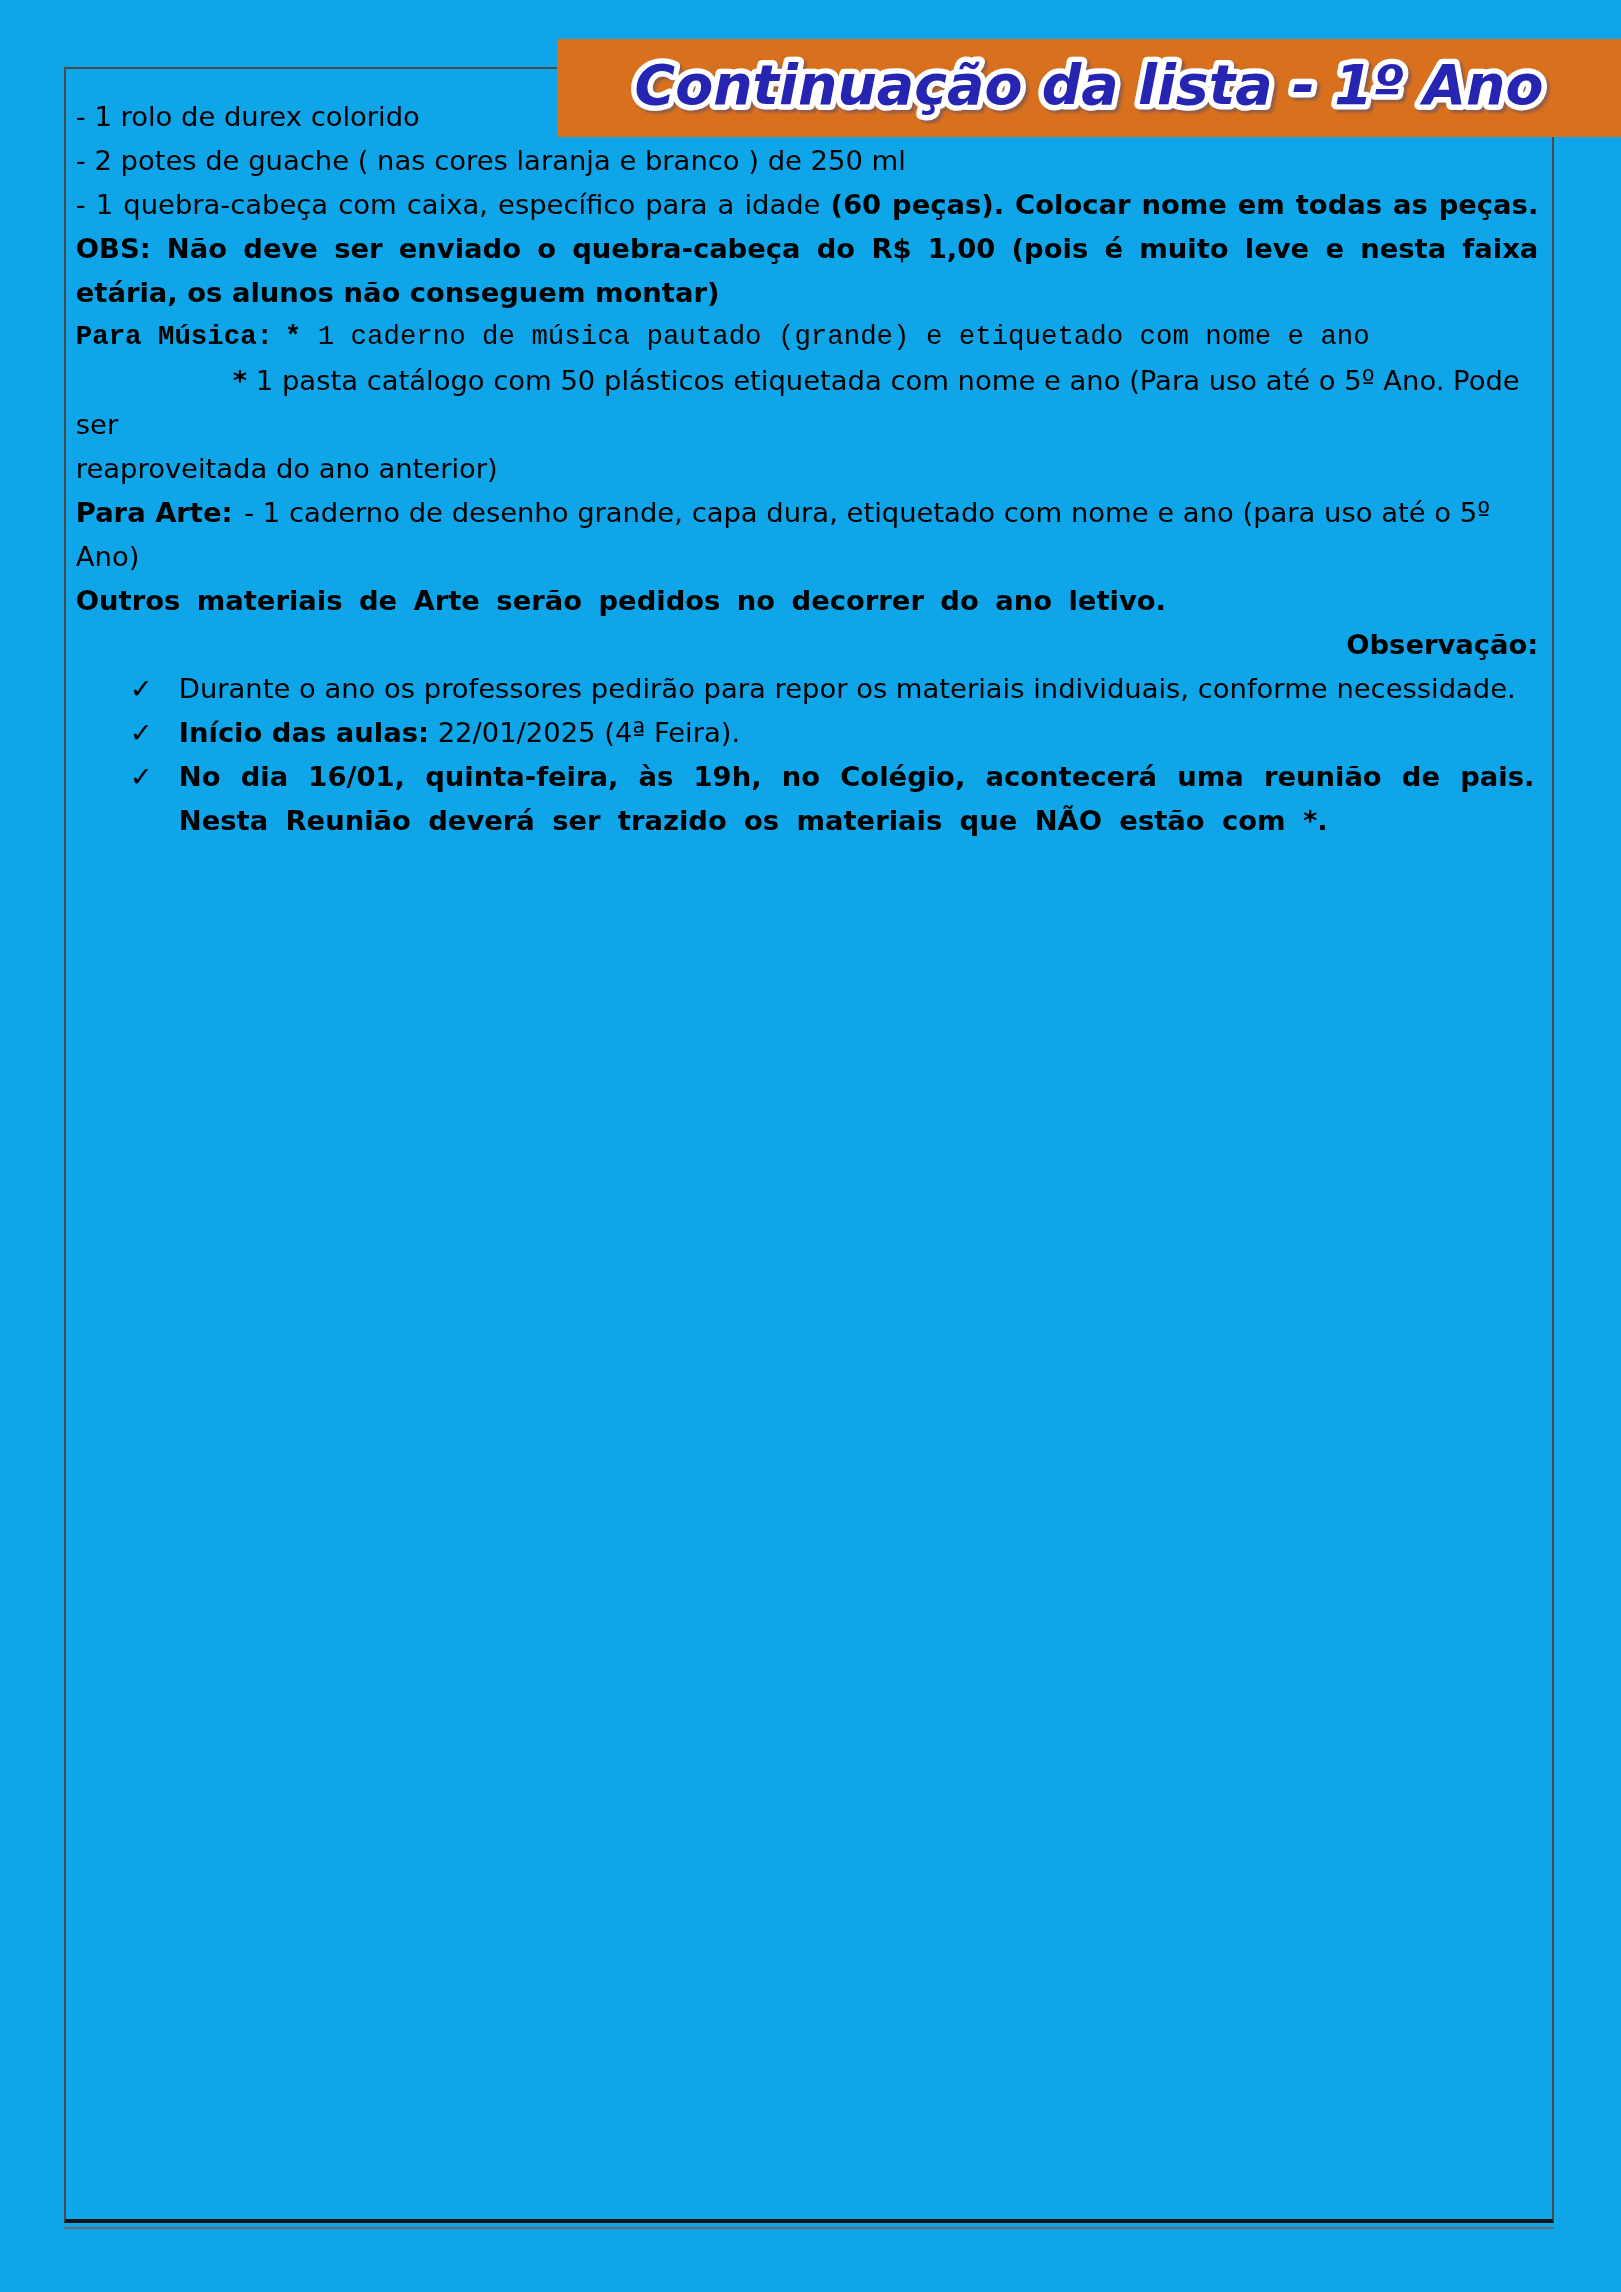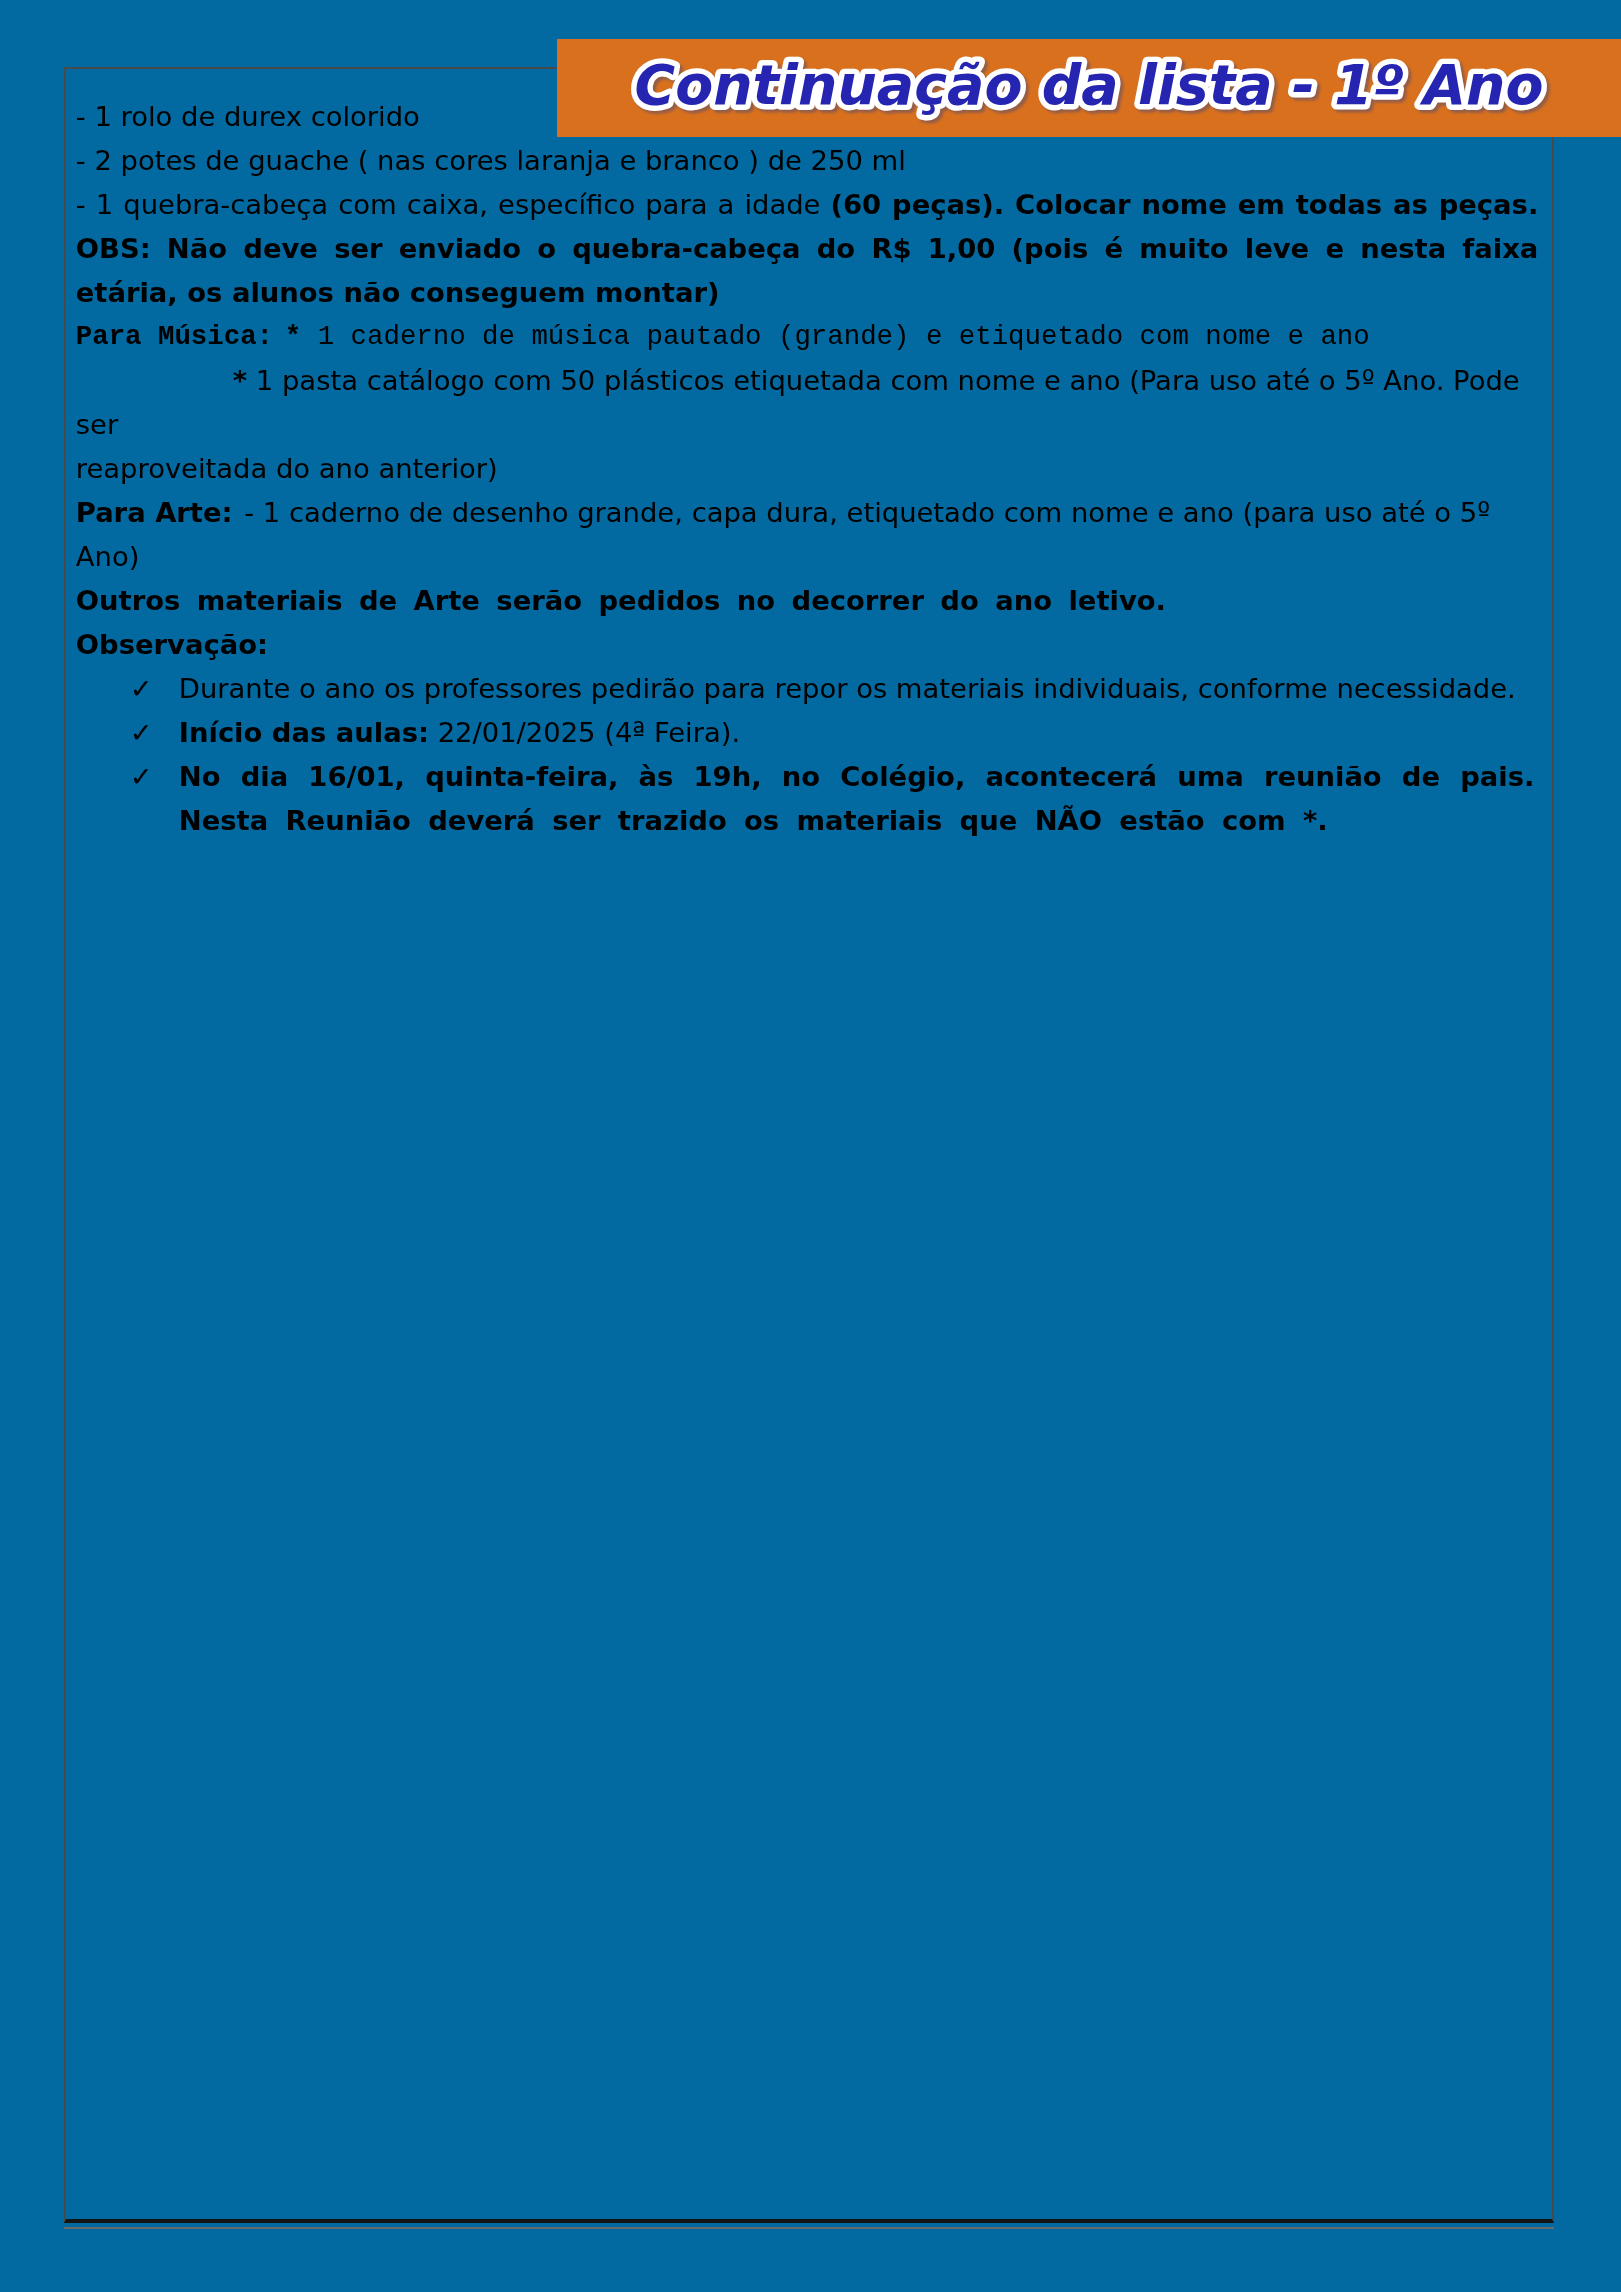--- a/index.html
+++ b/index.html
@@ -1,19 +1,19 @@
 <!DOCTYPE html>
 <html><head>
 <meta charset="utf-8">
 <style>
   html,body{margin:0;padding:0;background:#ffffff;}
   .page{
     position:relative;
     width:1621px;height:2293px;
-    background:#0369a1;
+    background:#0ea5e9;
     overflow:hidden;
     font-family:"DejaVu Sans","Liberation Sans",sans-serif;
     color:#000000;
   }
   .content-box{
     position:absolute;
     left:64px;top:67px;
     width:1490px;height:2156px;
     box-sizing:border-box;
     border:2px solid #4a4a4a;
@@ -30,21 +30,21 @@
   .content-box p{margin:0;}
   .item1{margin-top:7.8px;}
   .item2{margin-top:31px;}
   .item3{margin-top:11.8px;}
   .para-puzzle{margin-top:27.4px;text-align:justify;}
   .music-line1{margin-top:77px;font-family:Liberation Mono, monospace;}
   .music-line2{margin-top:20.6px;text-indent:157px;}
   .music-line3{margin-top:29px;margin-left:169px;}
   .arte-line{margin-top:24.5px;}
   .arte-note{margin-top:28px;margin-left:147px;word-spacing:6.9px;}
-  .obs-label{margin-top:239px;margin-left:17.6px;}
+  .obs-label{margin-top:239px;margin-left:17.6px;text-align:right;}
   .bullets{margin-left:54px;}
   .bullet{display:flex;align-items:flex-start;}
   .check{flex:0 0 49px;font-size:27.4px;}
   .btext{flex:1;padding-right:3.9px;}
   .btext.justify{text-align:justify;word-spacing:7.8px;}
   .sp{display:inline-block;width:11.8px;}
   b{font-weight:bold;}
   .banner{
     position:absolute;
     left:557px;top:39px;

